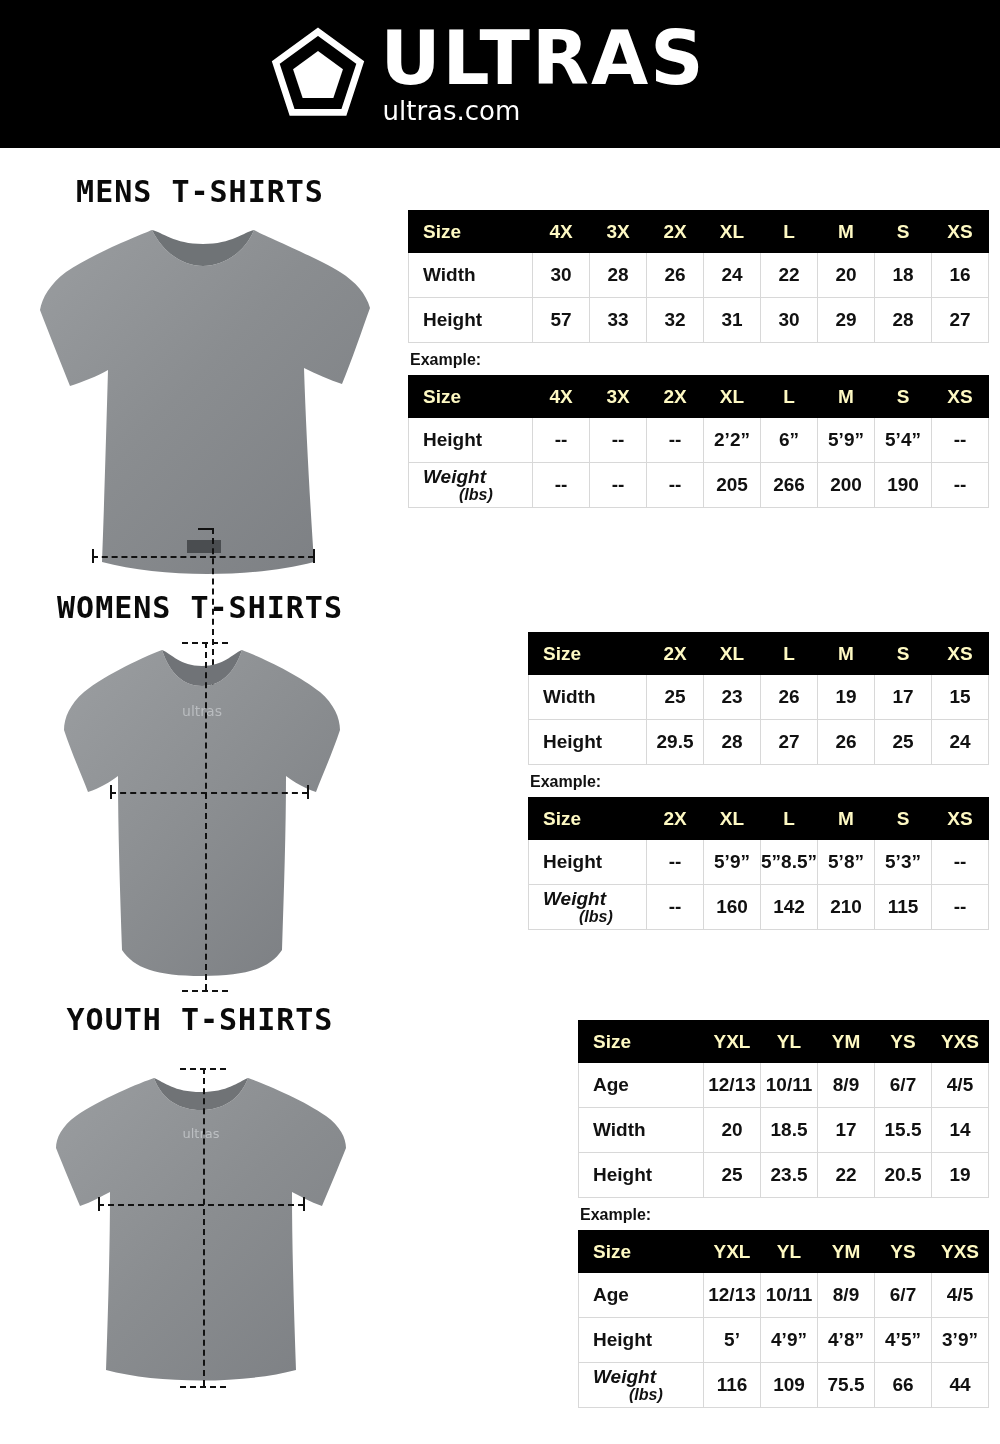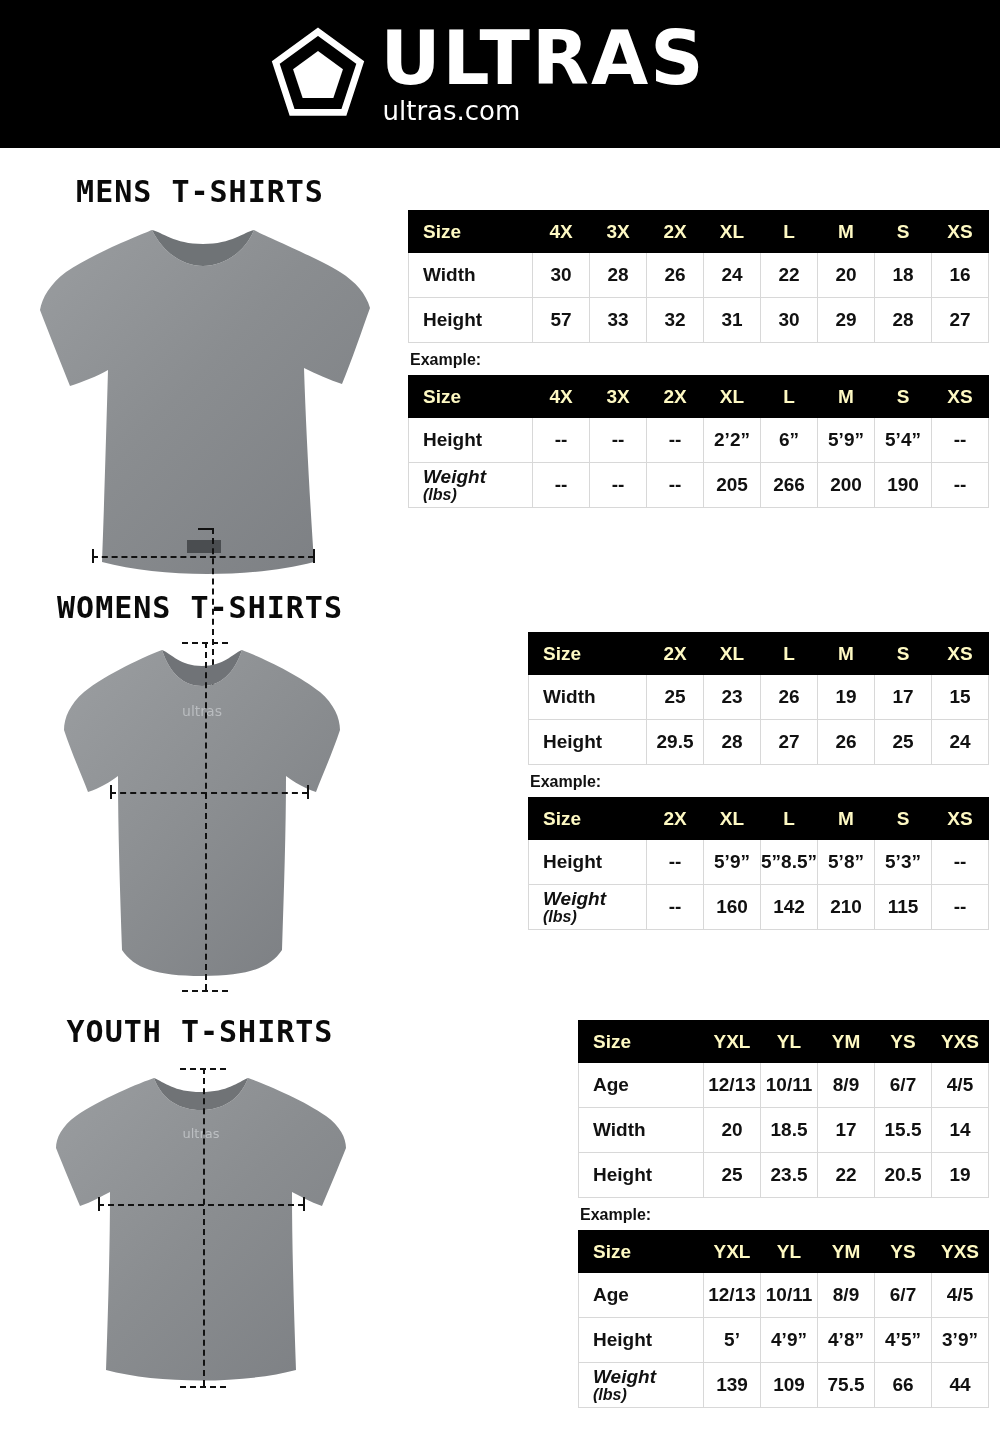--- a/index.html
+++ b/index.html
@@ -71,21 +71,21 @@
     text-align: left;
     padding-left: 14px;
   }
   table.sz tbody th.lbl {
     background: #ffffff;
     color: #111111;
     font-weight: bold;
   }
   td.sm { font-size: 16px; }
   .wlabel { line-height: 1.05; font-style: italic; }
-  .wlabel .l2 { font-size: 16px; display: block; }
+  .wlabel .l2 { font-size: 16px; display: block; margin-left: 36px; }
   .example-label {
     font-size: 16px; font-weight: bold; color: #111111;
     margin: 8px 0 6px 2px;
   }
 
   
   .shirt-box { position: relative; }
   .shirt-svg { display: block; }
   .dashline { position: absolute; }
   .dash-h {
@@ -376,21 +376,21 @@
             <td class="sm">115</td>
             <td class="sm">--</td>
           </tr>
         </tbody>
       </table>
     </div>
   </div>
 
   <div class="section" style="top:990px;">
 
-    <div class="sec-title" style="position:absolute; left:10px; top:24px; width:380px;">YOUTH  T-SHIRTS</div>
+    <div class="sec-title" style="position:absolute; left:10px; top:12px; width:380px;">YOUTH  T-SHIRTS</div>
 
     <div class="shirt-col" style="left:22px; top:52px; width:360px;">
       <div class="shirt-box" style="width:360px; height:380px;">
         <svg class="shirt-svg" width="360" height="380" viewBox="0 0 360 380" aria-hidden="true">
           <defs>
             <linearGradient id="gyth" x1="0" y1="0" x2="1" y2="1">
               <stop offset="0%" stop-color="#9a9da0"></stop>
               <stop offset="50%" stop-color="#8a8d90"></stop>
               <stop offset="100%" stop-color="#7c7f83"></stop>
             </linearGradient>
@@ -494,21 +494,21 @@
             <td class="sm">4’9”</td>
             <td class="sm">4’8”</td>
             <td class="sm">4’5”</td>
             <td class="sm">3’9”</td>
           </tr>
           <tr>
             <th class="lbl wlabel">
               <span>Weight</span>
               <span class="l2">(lbs)</span>
             </th>
-            <td class="sm">139</td>
+            <td class="sm">116</td>
             <td class="sm">109</td>
             <td class="sm">75.5</td>
             <td class="sm">66</td>
             <td class="sm">44</td>
           </tr>
         </tbody>
       </table>
     </div>
   </div>
 

